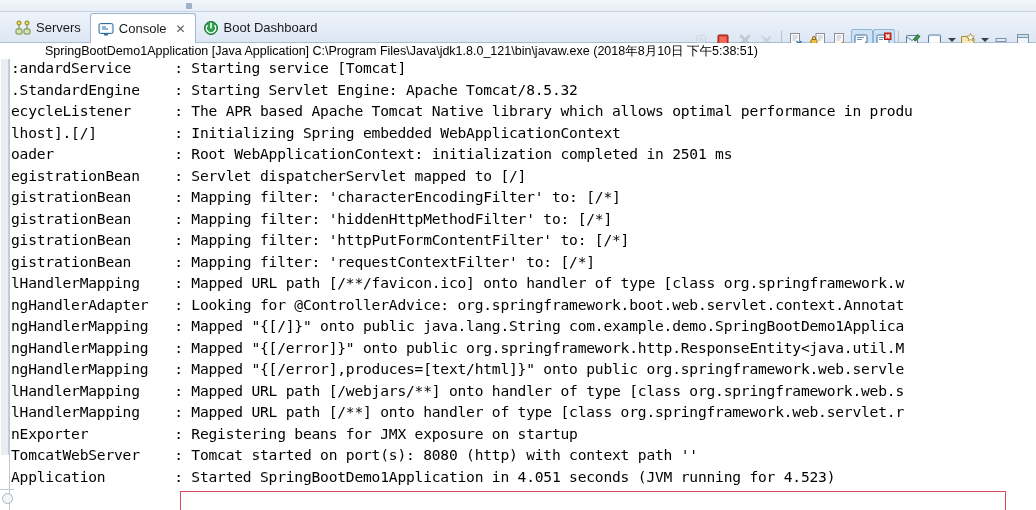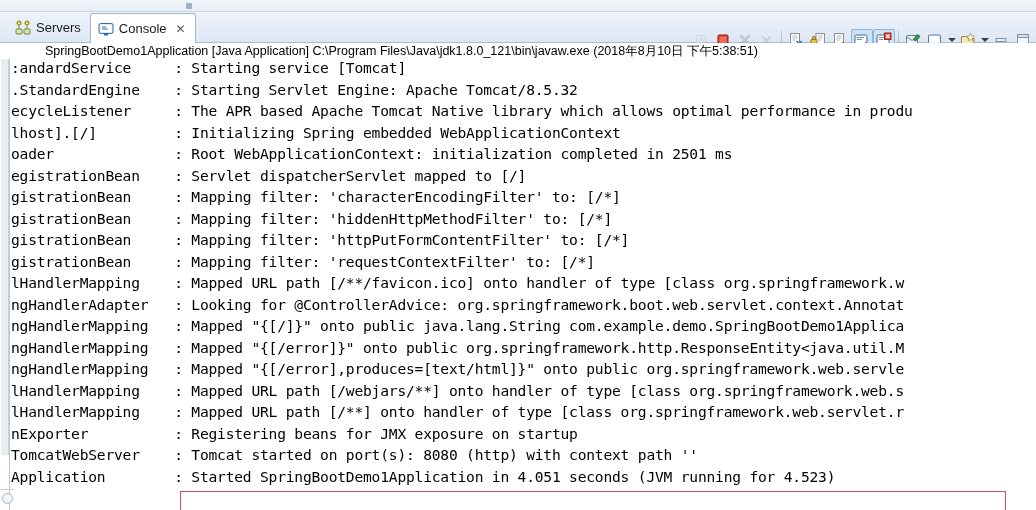--- a/index.html
+++ b/index.html
@@ -188,20 +188,30 @@
             <svg class="ticon" viewBox="0 0 16 16" width="16" height="16" xmlns="http://www.w3.org/2000/svg">
               <rect x="1" y="2.5" width="14" height="10" rx="1.5" fill="#dceaf6" stroke="#2f6fa8"></rect>
               <rect x="2.5" y="4" width="11" height="7" fill="#ffffff"></rect>
               <path d="M4 6h4M4 8h6" stroke="#2f6fa8"></path>
               <rect x="6" y="12.5" width="4" height="2" fill="#2f6fa8"></rect>
             </svg>
           </span>
           <span class="label">Console</span>
           <span class="close">✕</span>
         </div>
+        <div class="tab">
+          <span style="display: flex;">
+            <svg class="ticon" viewBox="0 0 16 16" width="16" height="16" xmlns="http://www.w3.org/2000/svg">
+              <circle cx="8" cy="8" r="6.5" fill="#2aa14a" stroke="#14702f"></circle>
+              <rect x="7.2" y="2.5" width="1.6" height="6" rx="0.6" fill="#ffffff"></rect>
+              <path d="M4.5 5.2a4.6 4.6 0 107 0" fill="none" stroke="#ffffff" stroke-width="1.5"></path>
+            </svg>
+          </span>
+          <span class="label">Boot Dashboard</span>
+        </div>
       </div>
     <div class="toolbar" id="toolbar">
         <div class="tbtn" style="opacity: 0.45;">
           <span style="display: flex;">
             <svg class="ticon" viewBox="0 0 16 16" width="16" height="16" xmlns="http://www.w3.org/2000/svg">
               <rect x="3.5" y="3.5" width="9" height="9" rx="1" fill="#e6e9ed" stroke="#b6bcc4"></rect>
               <path d="M5.5 5.5h5v5h-5z" fill="#cfd4da"></path>
             </svg>
           </span>
         </div>

